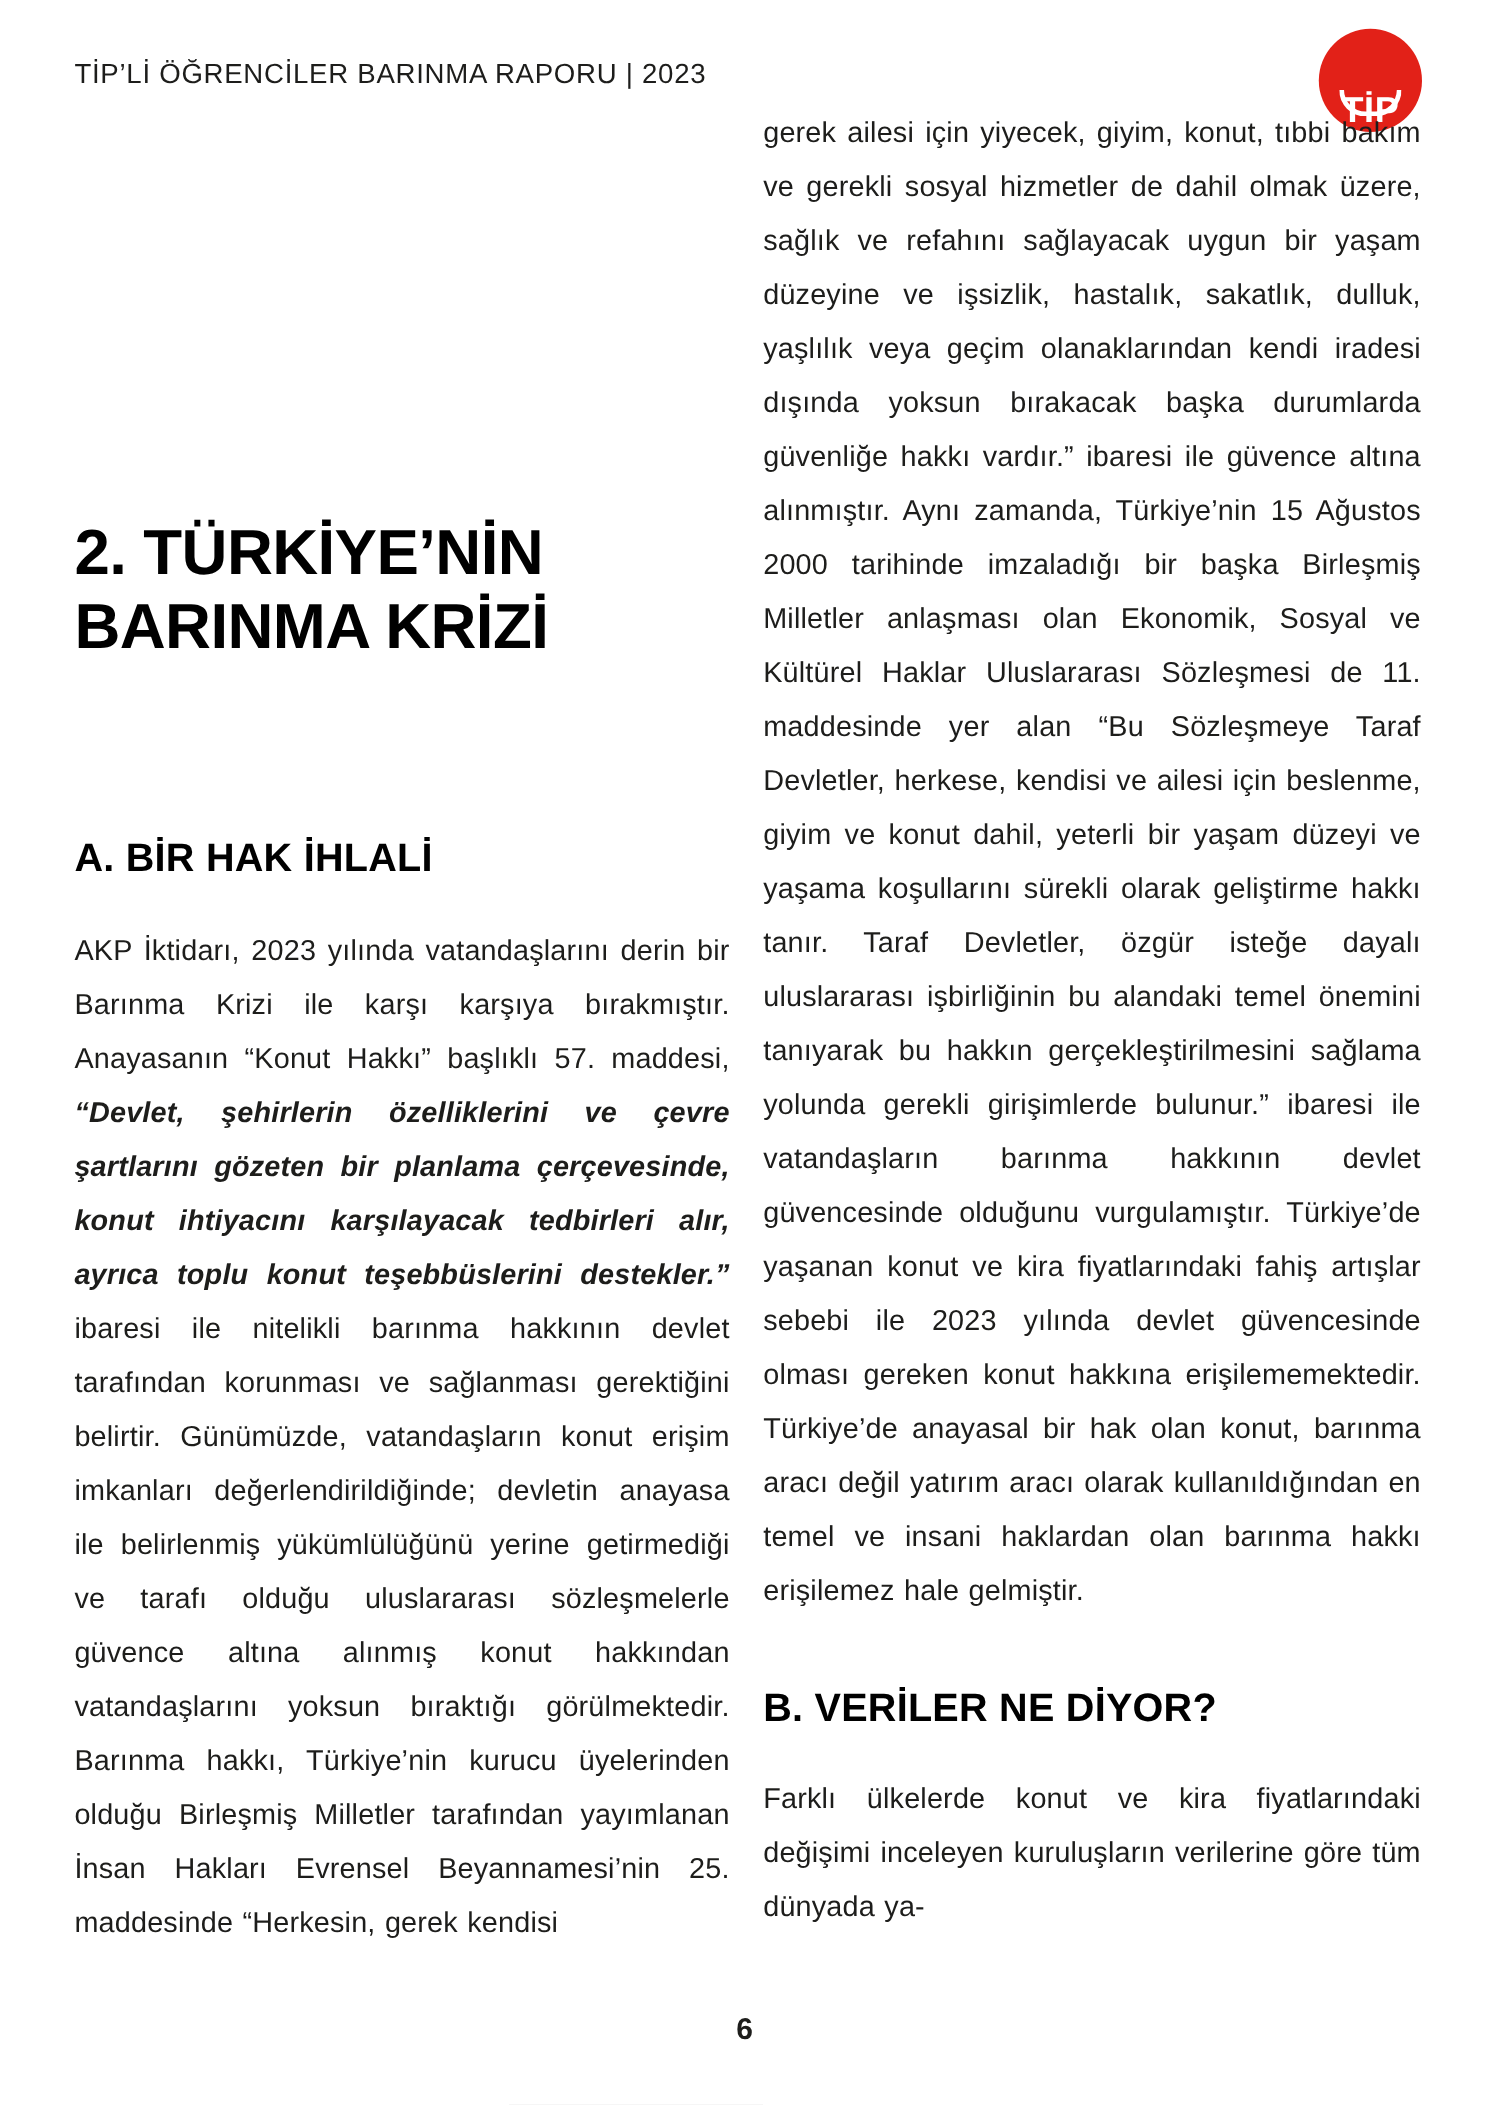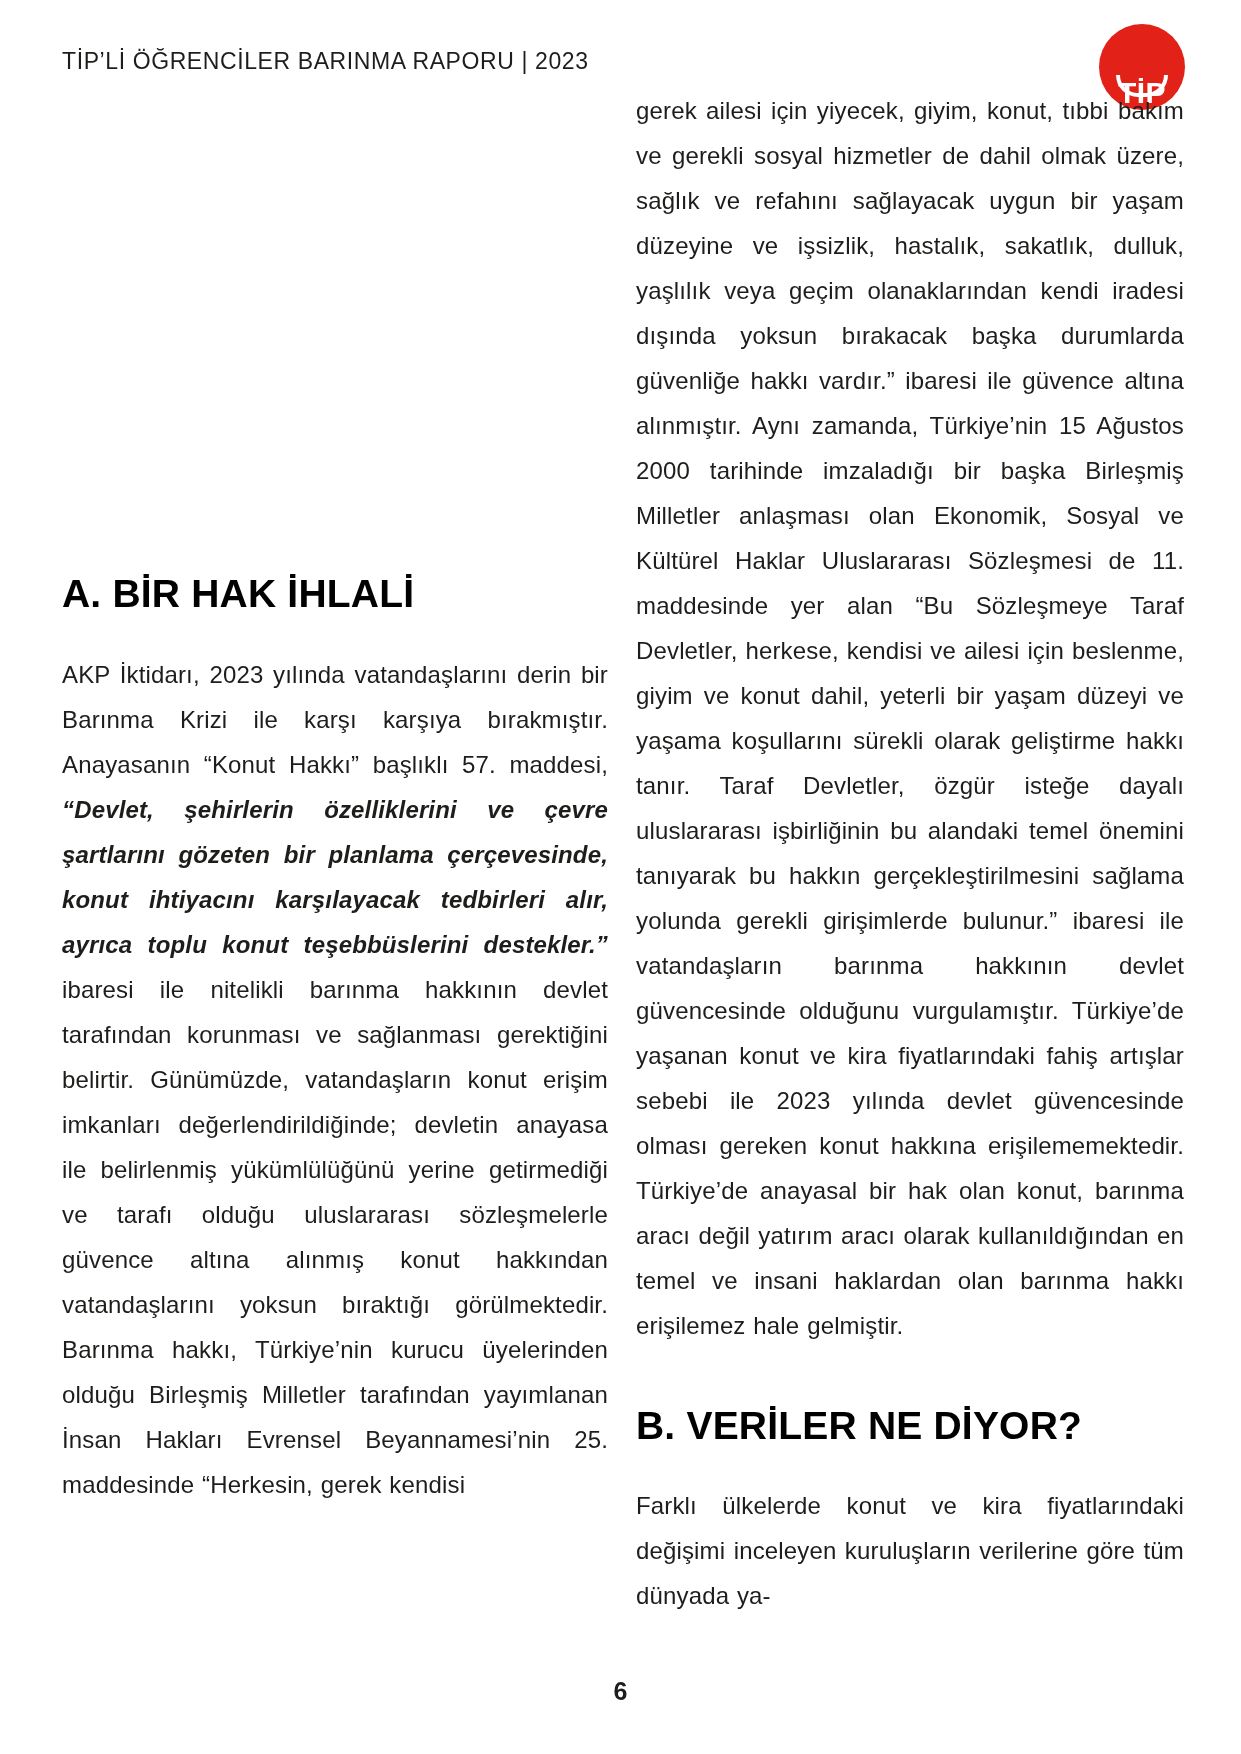--- a/index.html
+++ b/index.html
@@ -71,21 +71,21 @@
     width: 548px;
   }
   .main-heading {
     font-size: 53px;
     line-height: 62px;
     font-weight: 800;
     letter-spacing: -0.5px;
     color: #000000;
   }
   .section-heading {
-    font-size: 39px;
+    font-size: 33px;
     font-weight: 800;
     color: #000000;
     letter-spacing: 0.2px;
   }
   .col-left .section-heading { margin-top: 142px; }
   .body-text {
     font-size: 24px;
     line-height: 45px;
     text-align: justify;
     letter-spacing: 0.15px;
@@ -120,20 +120,24 @@
   <div class="header">TİP’Lİ ÖĞRENCİLER BARINMA RAPORU | 2023</div>
 
   <div class="logo">
     <div class="logo-circle">
       <span class="logo-text">TİP</span>
       <span class="logo-arc"></span>
     </div>
   </div>
 
   <div class="col-left">
+    <h1 class="main-heading">
+      <span>2. TÜRKİYE’NİN</span><br>
+      <span>BARINMA KRİZİ</span>
+    </h1>
 
     <h2 class="section-heading">A. BİR HAK İHLALİ</h2>
 
     <p class="body-text" lang="tr"><span>AKP İktidarı, 2023 yılında vatandaşlarını derin bir Barınma Krizi ile karşı karşıya bırakmıştır. Anayasanın “Konut Hakkı” başlıklı 57. maddesi, </span><span class="bold-italic">“Devlet, şehirlerin özelliklerini ve çevre şartlarını gözeten bir planlama çerçevesinde, konut ihtiyacını karşılayacak tedbirleri alır, ayrıca toplu konut teşebbüslerini destekler.”</span><span> ibaresi ile nitelikli barınma hakkının devlet tarafından korunması ve sağlanması gerektiğini belirtir. Günümüzde, vatandaşların konut erişim imkanları değerlendirildiğinde; devletin anayasa ile belirlenmiş yükümlülüğünü yerine getirmediği ve tarafı olduğu uluslararası sözleşmelerle güvence altına alınmış konut hakkından vatandaşlarını yoksun bıraktığı görülmektedir. Barınma hakkı, Türkiye’nin kurucu üyelerinden olduğu Birleşmiş Milletler tarafından yayımlanan İnsan Hakları Evrensel Beyannamesi’nin 25. maddesinde “Herkesin, gerek kendisi</span></p>
   </div>
 
   <div class="col-right">
     <p class="body-text" lang="tr">gerek ailesi için yiyecek, giyim, konut, tıbbi bakım ve gerekli sosyal hizmetler de dahil olmak üzere, sağlık ve refahını sağlayacak uygun bir yaşam düzeyine ve işsizlik, hastalık, sakatlık, dulluk, yaşlılık veya geçim olanaklarından kendi iradesi dışında yoksun bırakacak başka durumlarda güvenliğe hakkı vardır.” ibaresi ile güvence altına alınmıştır. Aynı zamanda, Türkiye’nin 15 Ağustos 2000 tarihinde imzaladığı bir başka Birleşmiş Milletler anlaşması olan Ekonomik, Sosyal ve Kültürel Haklar Uluslararası Sözleşmesi de 11. maddesinde yer alan “Bu Sözleşmeye Taraf Devletler, herkese, kendisi ve ailesi için beslenme, giyim ve konut dahil, yeterli bir yaşam düzeyi ve yaşama koşullarını sürekli olarak geliştirme hakkı tanır. Taraf Devletler, özgür isteğe dayalı uluslararası işbirliğinin bu alandaki temel önemini tanıyarak bu hakkın gerçekleştirilmesini sağlama yolunda gerekli girişimlerde bulunur.” ibaresi ile vatandaşların barınma hakkının devlet güvencesinde olduğunu vurgulamıştır. Türkiye’de yaşanan konut ve kira fiyatlarındaki fahiş artışlar sebebi ile 2023 yılında devlet güvencesinde olması gereken konut hakkına erişilememektedir. Türkiye’de anayasal bir hak olan konut, barınma aracı değil yatırım aracı olarak kullanıldığından en temel ve insani haklardan olan barınma hakkı erişilemez hale gelmiştir.</p>
 
     <h2 class="section-heading">B. VERİLER NE DİYOR?</h2>

